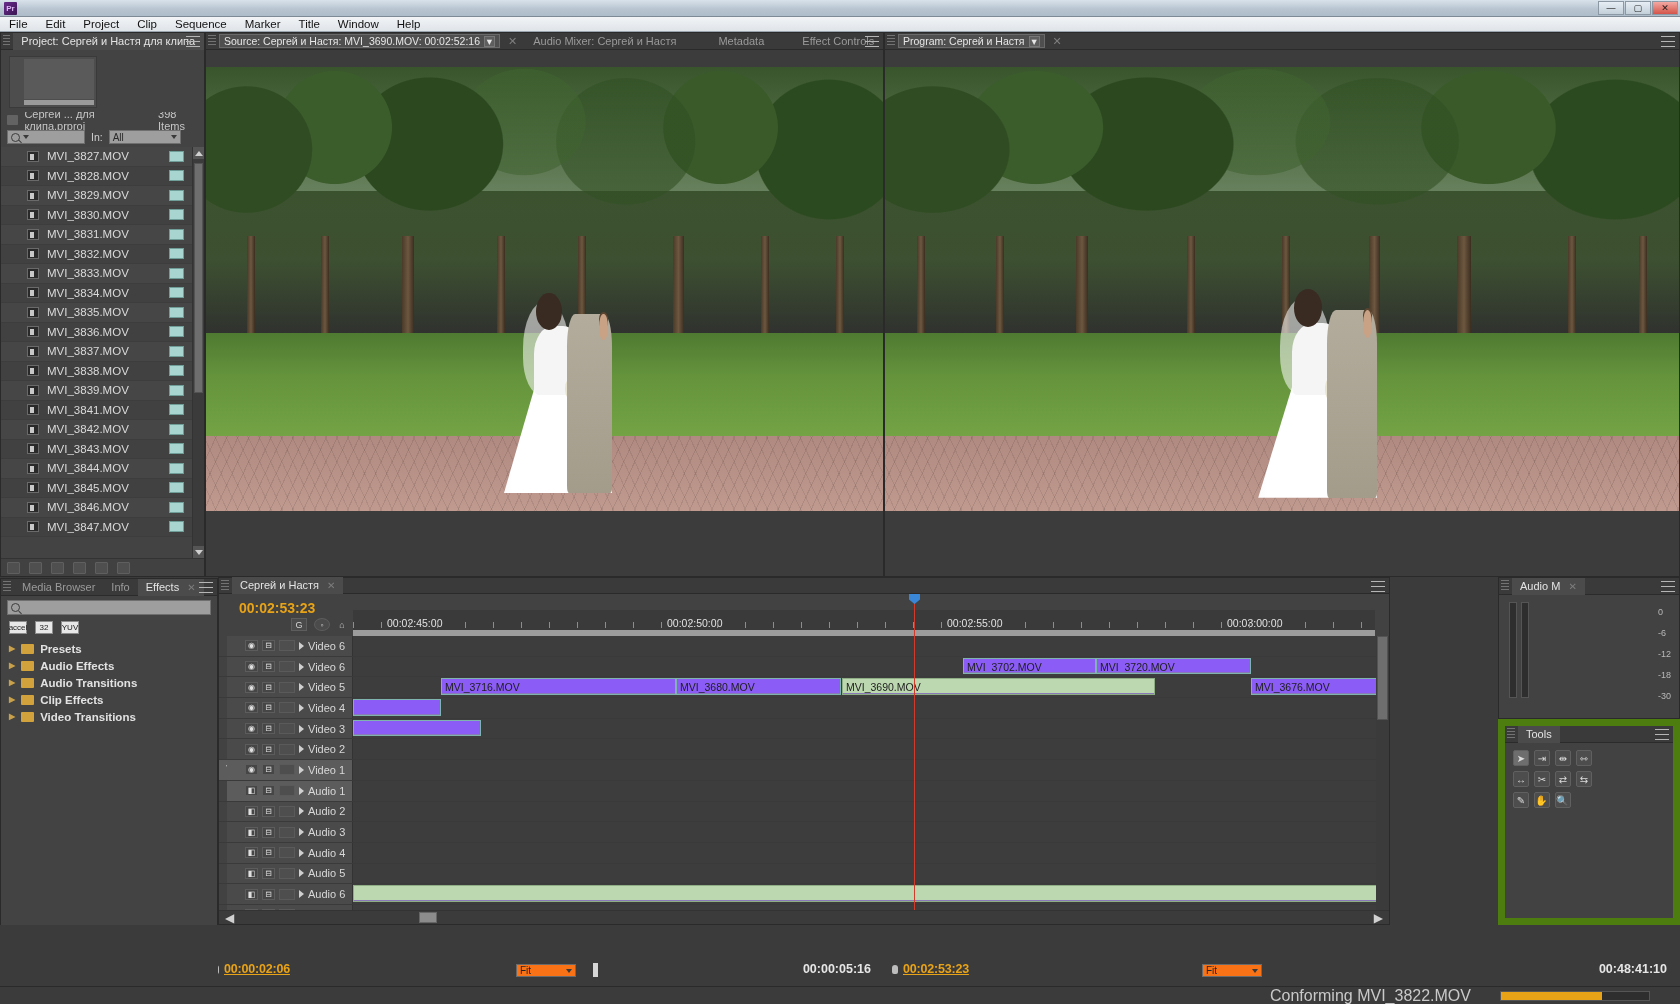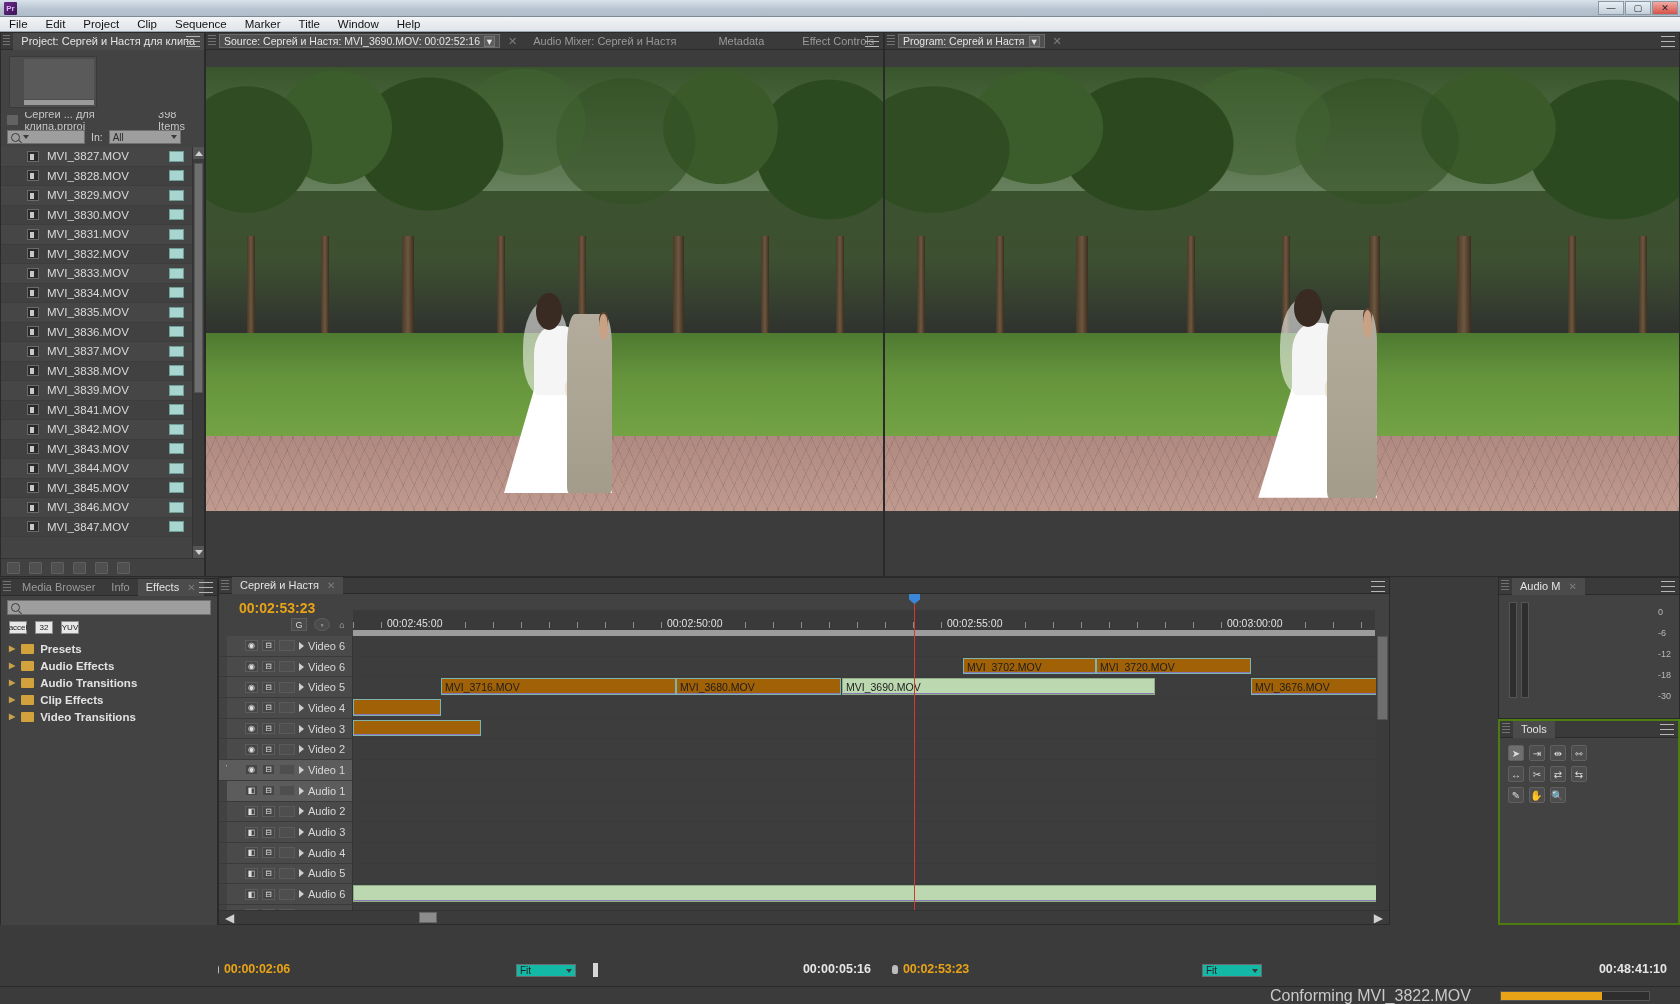--- a/index.html
+++ b/index.html
@@ -123,25 +123,25 @@
     border-bottom:1px solid #2a2a2a; position:relative; }
   .sel-tab { background:#4f4f4f; border:1px solid #6a6a6a; color:#e6e6e6;
     height:14px;line-height:13px;padding:0 4px;font-size:10.5px;display:flex;align-items:center;gap:4px;}
   .sel-tab .dd { width:11px;height:11px;background:#5e5e5e;border:1px solid #777;
     display:flex;align-items:center;justify-content:center; }
   .vwrap { position:relative; background:#2e2e2e; }
   #srcVideo { left:0; top:17px; width:677px; height:444px; }
   #prgVideo { left:0; top:17px; width:688px; height:444px; }
   .monBar1 { height:30px; position:relative; }
   .tc-left { position:absolute; left:18px; top:7px; color:#e8a317; font-size:12.5px; font-weight:bold;
-     letter-spacing:-0.2px; }
+     letter-spacing:-0.2px;text-decoration:underline; }
   .tc-left:before { content:""; position:absolute; left:-11px; top:3px; width:6px;height:9px;
      background:#bdbdbd;border-radius:3px 3px 2px 2px; }
   .tc-right { position:absolute; right:12px; top:7px; color:#e6e6e6; font-size:12.5px; font-weight:bold;}
-  .fitsel { position:absolute; width:60px;height:13px;background:#14b8a6;border:1px solid #6a6a6a;
+  .fitsel { position:absolute; width:60px;height:13px;background:#f97316;border:1px solid #6a6a6a;
     display:flex;align-items:center;justify-content:space-between;padding:0 3px;
     color:#242424;font-size:10px; top:9px; }
   .filmico { position:absolute; top:8px; width:9px;height:14px;background:#d6d6d6;
     border-left:2px solid #3a3a3a;border-right:2px solid #3a3a3a; }
 
   
   #programPanel { left:884px; top:32px; width:796px; height:545px; background:#3c3c3c;
      border:1px solid #2a2a2a; }
 
   
@@ -212,41 +212,41 @@
      border-right:1px solid #333; font-size:11px; color:#d8d8d8; }
   .thead.sel { background:#5c5c5c; }
   .eye { width:13px;height:11px; margin-left:18px; background:#464646;border:1px solid #5c5c5c;
      display:flex;align-items:center;justify-content:center;font-size:8px;color:#e0e0e0; }
   .lock { width:13px;height:11px;background:#464646;border:1px solid #5c5c5c;
      display:flex;align-items:center;justify-content:center;font-size:8px;color:#e0e0e0; }
   .tgap { width:16px;height:11px;background:#4e4e4e;border:1px solid #5a5a5a; }
   .tarrow { width:0;height:0;border-top:4px solid transparent;border-bottom:4px solid transparent;
      border-left:5px solid #d0d0d0; }
   .tbody { position:absolute; left:134px; right:0; top:0; bottom:0; background:#3d3d3d; }
-  .clip { position:absolute; top:1px; bottom:2px; background:#a16207; border:1px solid #7fb3ad;
+  .clip { position:absolute; top:1px; bottom:2px; background:#8b5cf6; border:1px solid #7fb3ad;
      font-size:10.5px; color:#1d1d1d; padding-left:3px; line-height:17px; overflow:hidden; white-space:nowrap;}
   .clip:after{content:"";position:absolute;left:0;right:0;bottom:-1px;height:2px;background:#8a79b8;}
   .clip.green { background:#bcd8b0; border-color:#8fae85; }
   .vindic { position:absolute; left:0; width:22px; top:0; bottom:0; background:#5c5c5c;
      display:flex;align-items:center;justify-content:center;font-size:10px;color:#e0e0e0;
      border-right:1px solid #333;}
   #tlPlayhead { position:absolute; top:16px; bottom:14px; width:1px; background:#d23a2a; }
   #tlPlayhead .ph { position:absolute; top:0; left:-5px; width:11px;height:10px;background:#3a87d8;
      clip-path:polygon(0 0,100% 0,100% 55%,50% 100%,0 55%); }
   #tlVScroll { position:absolute; right:0; top:58px; bottom:14px; width:13px; background:#3b3b3b; }
   #tlVScroll .thumb{position:absolute;left:1px;right:1px;top:0;height:84px;background:#6e6e6e;border:1px solid #535353;}
   #tlHScroll { position:absolute; left:0; right:0; bottom:0; height:14px; background:#3b3b3b;
      border-top:1px solid #333; display:flex; align-items:center; }
   #tlHScroll .thumb{position:absolute;left:200px;width:18px;height:11px;background:#8c8c8c;border:1px solid #666;}
 
   
   #audioPanel { left:1498px; top:577px; width:182px; height:142px; background:#424242;
     border:1px solid #2a2a2a; }
   #toolsPanel { left:1498px; top:719px; width:182px; height:206px; background:#424242;
-    border:2px solid #4d7c0f; }
+    border:7px solid #4d7c0f; }
   .meterScale { position:absolute; right:8px; top:24px; font-size:9px; color:#b9b9b9; line-height:21px;}
   .meterBar { position:absolute; width:8px; top:24px; height:96px; background:#2e2e2e; border:1px solid #555; }
   .toolbtn { width:16px;height:16px;background:#4d4d4d;border:1px solid #606060;border-radius:2px;
      display:flex;align-items:center;justify-content:center;font-size:10px;color:#dcdcdc; }
   .toolbtn.on { background:#6e6e6e; }
 
   
   #statusbar { left:0; bottom:0; width:1680px; height:18px; background:#3b3b3b;
      border-top:1px solid #2a2a2a; display:flex; align-items:center; }
   #statusText { position:absolute; left:1270px; font-size:16px; color:#c9c9c9; }

